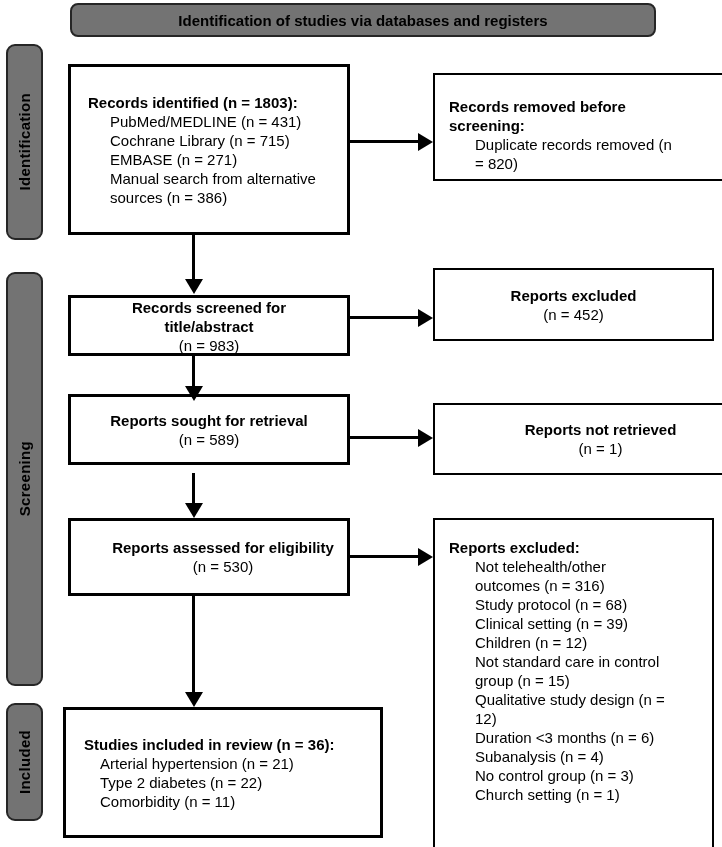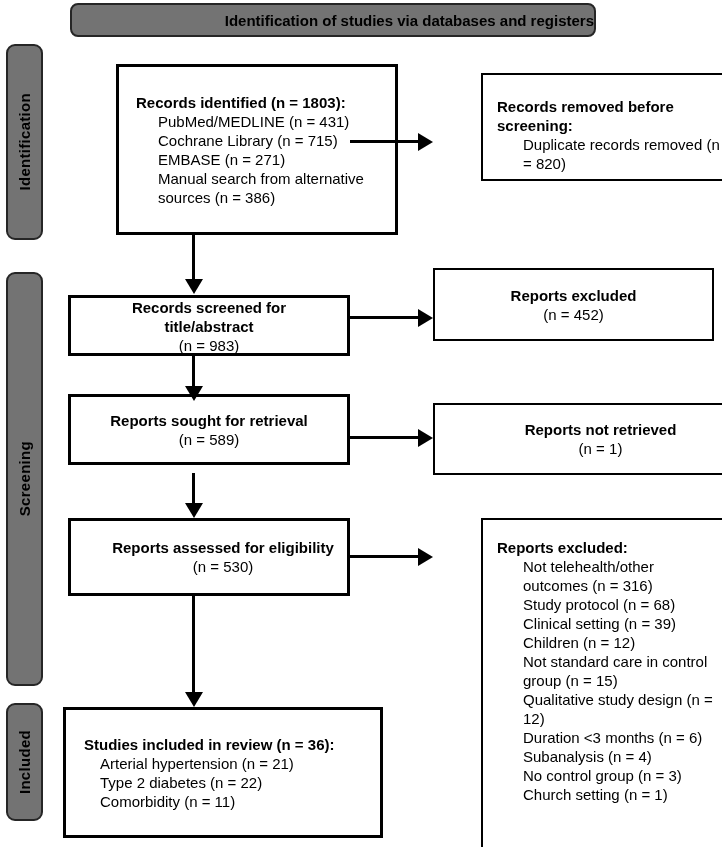--- a/index.html
+++ b/index.html
@@ -9,23 +9,23 @@
     --box-fill:#ffffff;
     --arrow:#000000;
     --text:#000000;
     --page-bg:#ffffff;
   }
   *{box-sizing:border-box;}
   body{margin:0;background:var(--page-bg);font-family:"Liberation Sans",sans-serif;color:var(--text);}
   .canvas{position:relative;width:722px;height:847px;background:var(--page-bg);overflow:hidden;}
 
   .banner{
-    position:absolute;left:70px;top:3px;width:526px;height:34px;
+    position:absolute;left:70px;top:3px;width:586px;height:34px;
     background:var(--bar-fill);border:2px solid var(--bar-border);border-radius:8px;
-    display:flex;align-items:center;justify-content:flex-end;
+    display:flex;align-items:center;justify-content:center;
     font-weight:bold;font-size:15px;
   }
 
   .stage-bar{
     position:absolute;left:6px;width:37px;
     background:var(--bar-fill);border:2px solid var(--bar-border);border-radius:9px;
     display:flex;align-items:center;justify-content:center;
   }
   .stage-label{
     writing-mode:vertical-rl;transform:rotate(180deg);
@@ -37,21 +37,21 @@
     border:3px solid var(--box-border);
     font-size:15px;line-height:19px;
   }
   .box.centered{display:flex;flex-direction:column;align-items:center;justify-content:center;text-align:center;}
   .box-title{font-weight:bold;}
   .box-title.w190{max-width:190px;margin:0 auto;}
   .box-title.w215{max-width:215px;}
   .box-items{font-weight:normal;}
   .box-items .item{white-space:normal;}
 
-  .left-list{display:flex;flex-direction:column;justify-content:flex-start;margin-left:48px;}
+  .left-list{display:flex;flex-direction:column;justify-content:flex-start;}
   .vcenter-list{display:flex;flex-direction:column;justify-content:center;}
 
   .arrow-v{position:absolute;width:3px;background:var(--arrow);}
   .arrow-v::after{
     content:'';position:absolute;top:100%;left:50%;margin-left:-9px;margin-top:-1px;
     border-top:15px solid var(--arrow);border-left:9px solid transparent;border-right:9px solid transparent;
     width:0;height:0;
   }
   .arrow-h{position:absolute;height:3px;background:var(--arrow);}
   .arrow-h::after{

